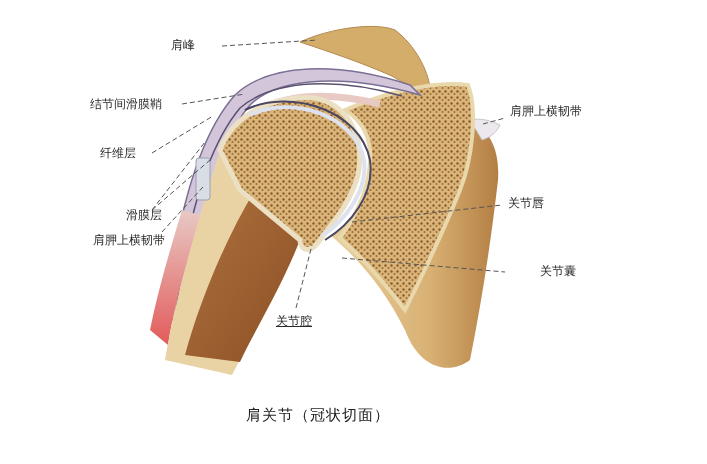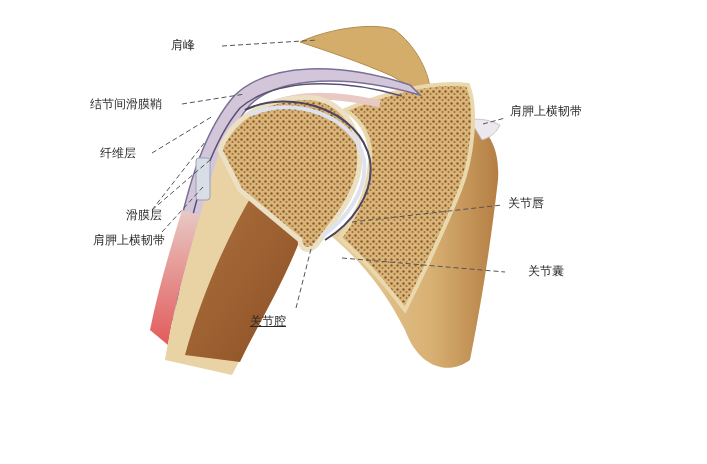--- a/index.html
+++ b/index.html
@@ -75,16 +75,17 @@
     </g>
   </svg>
 
   <div class="label" style="left:171px;top:38px;">肩峰</div>
   <div class="label" style="left:90px;top:97px;">结节间滑膜鞘</div>
   <div class="label" style="left:100px;top:146px;">纤维层</div>
   <div class="label" style="left:100px;top:208px;margin-left:26px;">滑膜层</div>
   <div class="label" style="left:93px;top:233px;">肩胛上横韧带</div>
   <div class="label" style="left:510px;top:104px;">肩胛上横韧带</div>
   <div class="label" style="left:508px;top:196px;">关节唇</div>
-  <div class="label" style="left:528px;top:264px;">关节囊</div>
-  <div class="label" style="left:250px;top:314px;text-decoration:underline;">关节腔</div>
+  <div class="label" style="left:540px;top:264px;">关节囊</div>
+  <div class="label" style="left:276px;top:314px;text-decoration:underline;">关节腔</div>
 
+  <div class="caption" style="left:246px;top:406px;">肩关节（冠状切面）</div>
 </div>
 
 </body></html>

